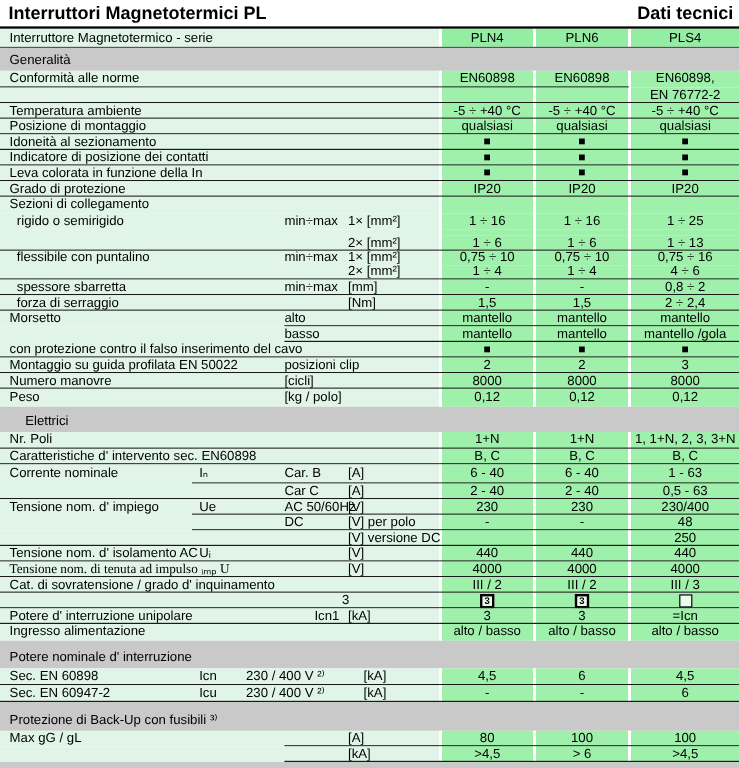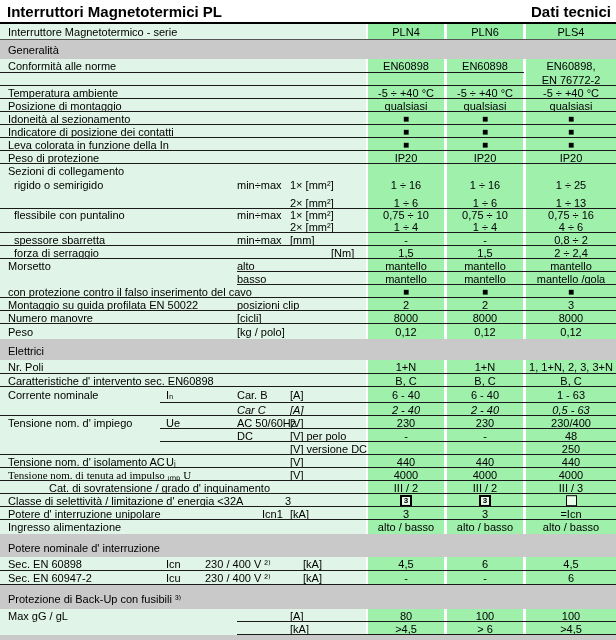--- a/index.html
+++ b/index.html
@@ -127,21 +127,21 @@
         <div class="seg" style="left: 0px; width: 616px;"></div>
       </div>
       <div class="row" style="height: 13px;">
         <span style="left: 8px;">Leva colorata in funzione della In</span>
         <span class="val v0 sq"><span style="position: static; transform: none;">■</span></span>
         <span class="val v1 sq"><span style="position: static; transform: none;">■</span></span>
         <span class="val v2 sq"><span style="position: static; transform: none;">■</span></span>
         <div class="seg" style="left: 0px; width: 616px;"></div>
       </div>
       <div class="row" style="height: 13px;">
-        <span style="left: 8px;">Peso di protezione</span>
+        <span style="left: 8px;">Grado di protezione</span>
         <span class="val v0">IP20</span>
         <span class="val v1">IP20</span>
         <span class="val v2">IP20</span>
         <div class="seg" style="left: 0px; width: 616px;"></div>
       </div>
       <div class="row" style="height: 14px;">
         <span style="left: 8px;">Sezioni di collegamento</span>
       </div>
       <div class="row" style="height: 13px;">
         <span style="left: 14px;">rigido o semirigido</span>
@@ -178,21 +178,21 @@
         <span style="left: 14px;">spessore sbarretta</span>
         <span style="left: 237px;">min÷max</span>
         <span style="left: 290px;">[mm]</span>
         <span class="val v0">-</span>
         <span class="val v1">-</span>
         <span class="val v2">0,8 ÷ 2</span>
         <div class="seg" style="left: 0px; width: 616px;"></div>
       </div>
       <div class="row" style="height: 13px;">
         <span style="left: 14px;">forza di serraggio</span>
-        <span style="left: 290px; margin-left: 41px;">[Nm]</span>
+        <span style="left: 290px;">[Nm]</span>
         <span class="val v0">1,5</span>
         <span class="val v1">1,5</span>
         <span class="val v2">2 ÷ 2,4</span>
         <div class="seg" style="left: 0px; width: 616px;"></div>
       </div>
       <div class="row" style="height: 13px;">
         <span style="left: 8px;">Morsetto</span>
         <span style="left: 237px;">alto</span>
         <span class="val v0">mantello</span>
         <span class="val v1">mantello</span>
@@ -229,21 +229,21 @@
         <span class="val v2">8000</span>
         <div class="seg" style="left: 0px; width: 616px;"></div>
       </div>
       <div class="row" style="height: 15px;">
         <span style="left: 8px;">Peso</span>
         <span style="left: 237px;">[kg / polo]</span>
         <span class="val v0">0,12</span>
         <span class="val v1">0,12</span>
         <span class="val v2">0,12</span>
       </div>
-      <div class="band" style="height: 21px;">
+      <div class="band" style="height: 21px; padding-left: 13px;">
         <span class="blab">Elettrici</span>
       </div>
       <div class="row" style="height: 14px;">
         <span style="left: 8px;">Nr. Poli</span>
         <span class="val v0">1+N</span>
         <span class="val v1">1+N</span>
         <span class="val v2">1, 1+N, 2, 3, 3+N</span>
         <div class="seg" style="left: 0px; width: 616px;"></div>
       </div>
       <div class="row" style="height: 13px;">
@@ -256,21 +256,21 @@
       <div class="row" style="height: 16px;">
         <span style="left: 8px;">Corrente nominale</span>
         <span style="left: 166px;">Iₙ</span>
         <span style="left: 237px;">Car. B</span>
         <span style="left: 290px;">[A]</span>
         <span class="val v0">6 - 40</span>
         <span class="val v1">6 - 40</span>
         <span class="val v2">1 - 63</span>
         <div class="seg" style="left: 160px; width: 456px;"></div>
       </div>
-      <div class="row" style="height: 13px; font-style: italic;">
+      <div class="row" style="height: 13px;">
         <span style="left: 237px;">Car C</span>
         <span style="left: 290px;">[A]</span>
         <span class="val v0">2 - 40</span>
         <span class="val v1">2 - 40</span>
         <span class="val v2">0,5 - 63</span>
         <div class="seg" style="left: 0px; width: 616px;"></div>
       </div>
       <div class="row" style="height: 13px;">
         <span style="left: 8px;">Tensione nom. d' impiego</span>
         <span style="left: 166px;">Ue</span>
@@ -305,28 +305,27 @@
       </div>
       <div class="row" style="height: 13px;">
         <span style="left: 8px; font-family: Liberation Serif, serif;">Tensione nom. di tenuta ad impulso ᵢₘₚ U</span>
         <span style="left: 290px;">[V]</span>
         <span class="val v0">4000</span>
         <span class="val v1">4000</span>
         <span class="val v2">4000</span>
         <div class="seg" style="left: 0px; width: 616px;"></div>
       </div>
       <div class="row" style="height: 13px;">
-        <span style="left: 8px; margin-left: 41px;">Cat. di sovratensione / grado d' inquinamento</span>
+        <span style="left: 8px;">Cat. di sovratensione / grado d' inquinamento</span>
         <span class="val v0">III / 2</span>
         <span class="val v1">III / 2</span>
         <span class="val v2">III / 3</span>
         <div class="seg" style="left: 0px; width: 616px;"></div>
       </div>
       <div class="row" style="height: 13px;">
-        <span style="left: 8px;">Classe di selettività / limitazione d' energia &lt;32A</span>
         <span style="left: 285px;">3</span>
         <span class="val v0"><span class="box" style="position: static; transform: none;">3</span></span>
         <span class="val v1"><span class="box" style="position: static; transform: none;">3</span></span>
         <span class="val v2"><span class="box empty" style="position: static; transform: none;"></span></span>
         <div class="seg" style="left: 0px; width: 616px;"></div>
       </div>
       <div class="row" style="height: 13px;">
         <span style="left: 8px;">Potere d' interruzione unipolare</span>
         <span style="left: 237px; margin-left: 25px;">Icn1</span>
         <span style="left: 290px;">[kA]</span>

